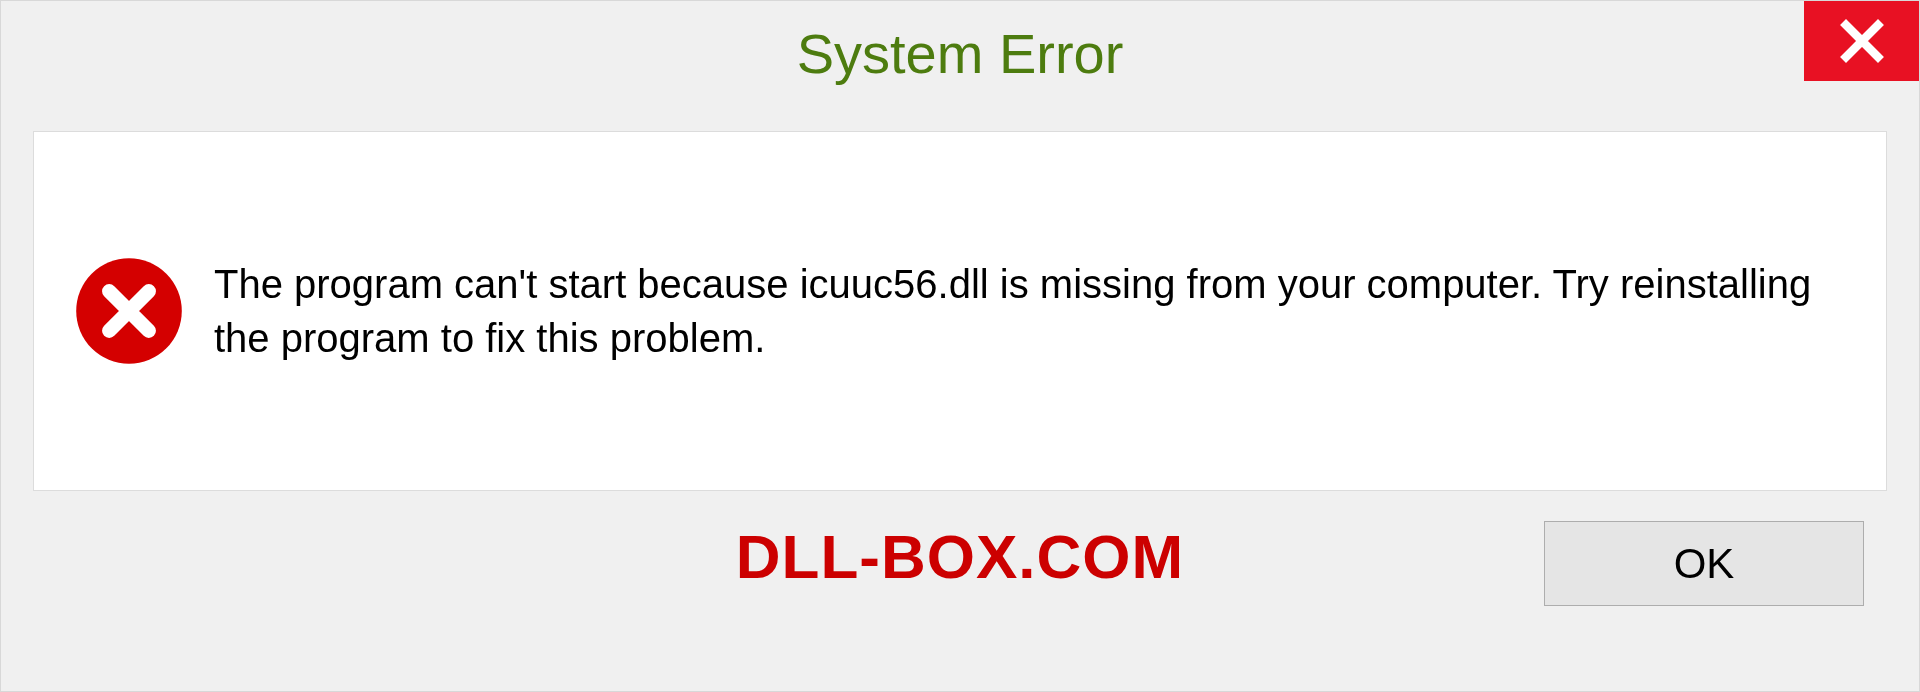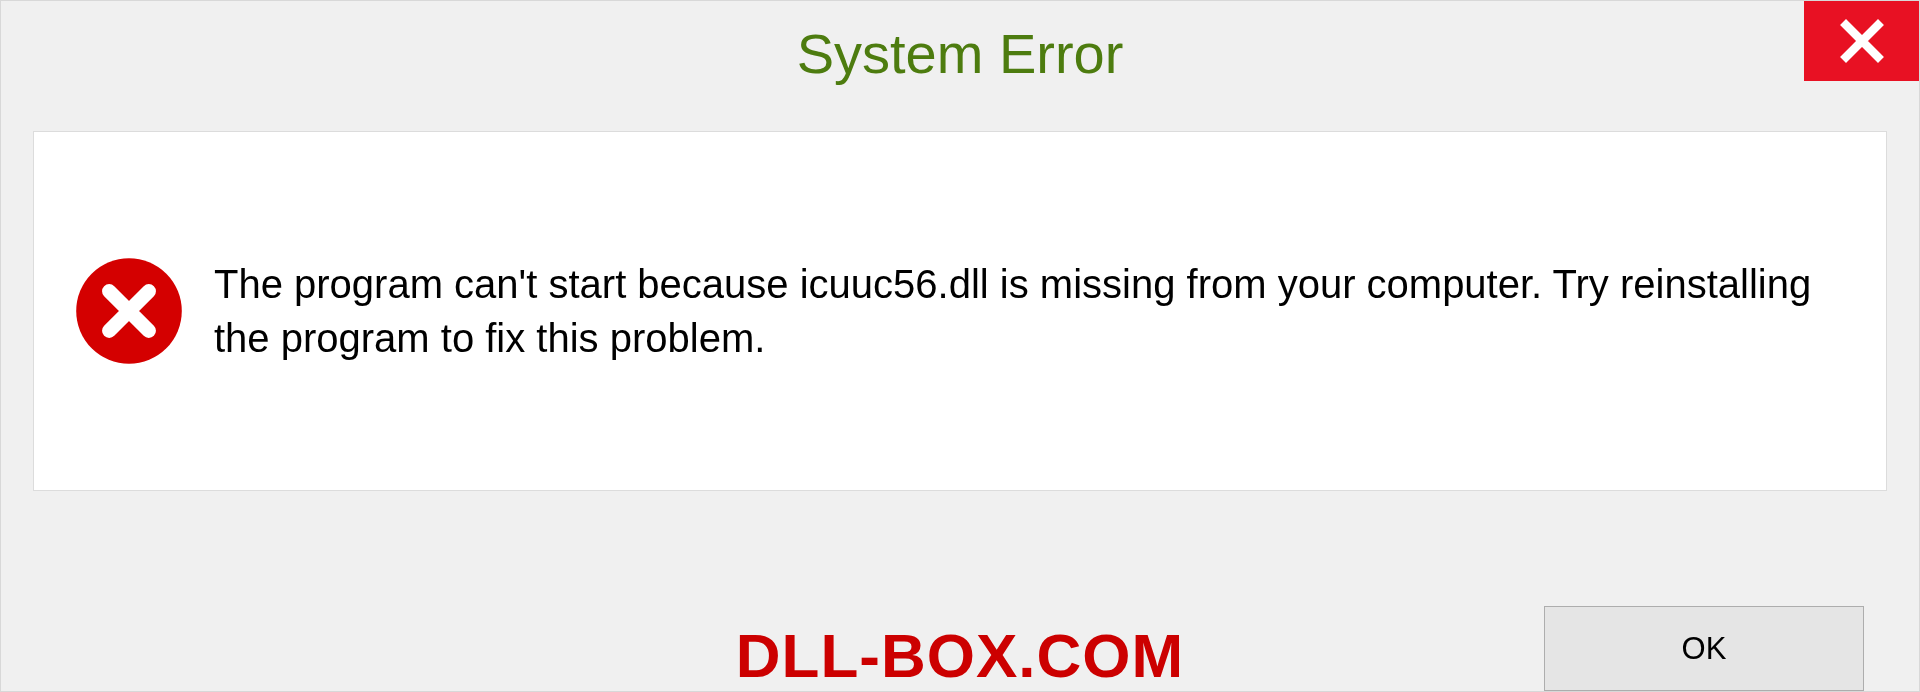--- a/index.html
+++ b/index.html
@@ -77,40 +77,40 @@
       font-weight: 400;
       padding-right: 40px;
     }
     .footer-area {
       position: absolute;
       bottom: 0;
       left: 0;
       right: 0;
       height: 170px;
       display: flex;
-      align-items: flex-end;
+      align-items: flex-start;
       justify-content: flex-end;
       padding: 0 55px;
     }
     .watermark {
       position: absolute;
       left: 50%;
       transform: translateX(-50%);
       font-size: 62px;
       font-weight: 800;
       color: #cc0000;
       letter-spacing: 1px;
       font-family: Arial, Helvetica, sans-serif;
     }
     .ok-button {
       width: 320px;
       height: 85px;
       background: #e5e5e5;
       border: 1px solid #adadad;
-      font-size: 31px;
+      font-size: 42px;
       color: #000;
       display: flex;
       align-items: center;
       justify-content: center;
       cursor: pointer;
       font-family: 'Segoe UI', Tahoma, Arial, sans-serif;
     }
   </style>
 </head>
 <body>

